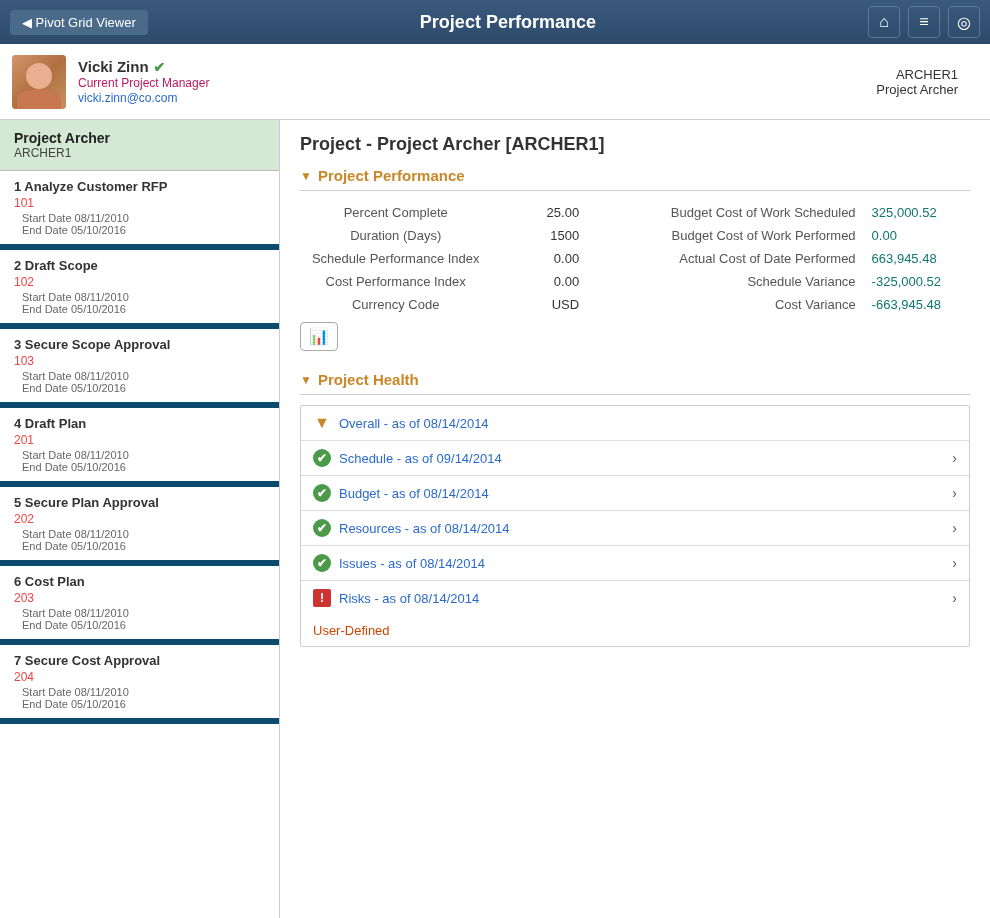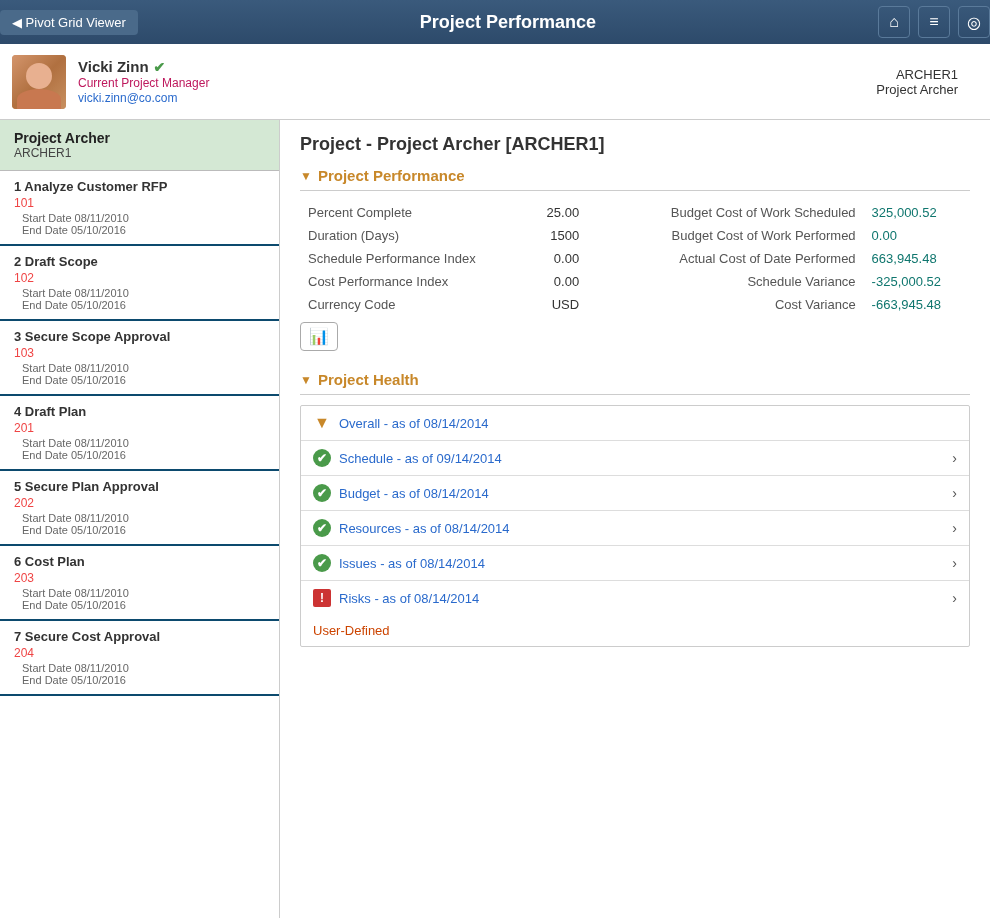--- a/index.html
+++ b/index.html
@@ -5,21 +5,21 @@
     * { box-sizing: border-box; margin: 0; padding: 0; }
     body { font-family: Arial, sans-serif; font-size: 13px; background: #fff; width: 990px; height: 918px; overflow: hidden; }
 
     
     .top-header {
       background: linear-gradient(to bottom, #3a5a7c, #2d4a6a);
       height: 44px;
       display: flex;
       align-items: center;
       justify-content: space-between;
-      padding: 0 0;
+      padding: 0 10px;
       gap: 48px;
     }
     .back-btn {
       background: #4a6a8a;
       color: #fff;
       border: none;
       border-radius: 4px;
       padding: 5px 12px;
       font-size: 13px;
       cursor: pointer;
@@ -135,21 +135,21 @@
       font-size: 14px;
       font-weight: bold;
       color: #222;
     }
     .sidebar-project-code {
       font-size: 12px;
       color: #444;
     }
     .sidebar-item {
       padding: 8px 14px;
-      border-bottom: 2px solid #0c4a6e;
+      border-bottom: 6px solid #0c4a6e;
       cursor: pointer;
     }
     .sidebar-item-title {
       font-size: 13px;
       font-weight: bold;
       color: #333;
     }
     .sidebar-item-id {
       font-size: 12px;
       color: #ef4444;
@@ -201,21 +201,21 @@
     .perf-table {
       width: 100%;
       border-collapse: collapse;
     }
     .perf-table td {
       padding: 4px 8px;
       font-size: 13px;
       vertical-align: top;
     }
     .perf-label {
-      text-align: left;
+      text-align: center;
       color: #555;
       width: 180px;
     }
     .perf-value {
       text-align: right;
       color: #333;
       width: 90px;
     }
     .perf-label-right {
       text-align: right;

